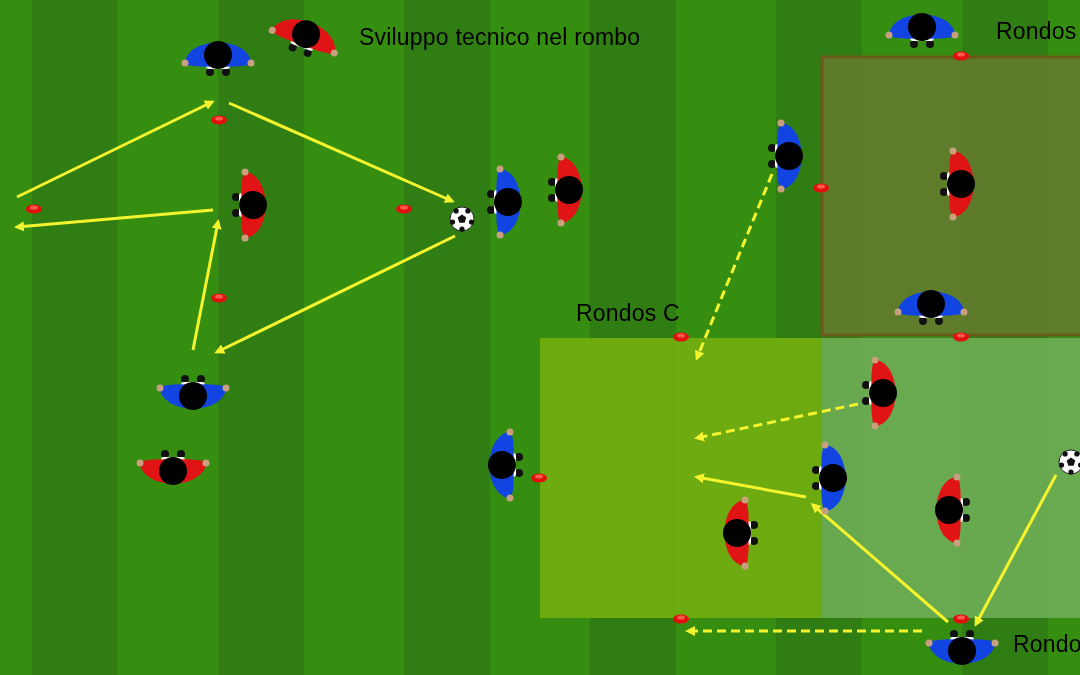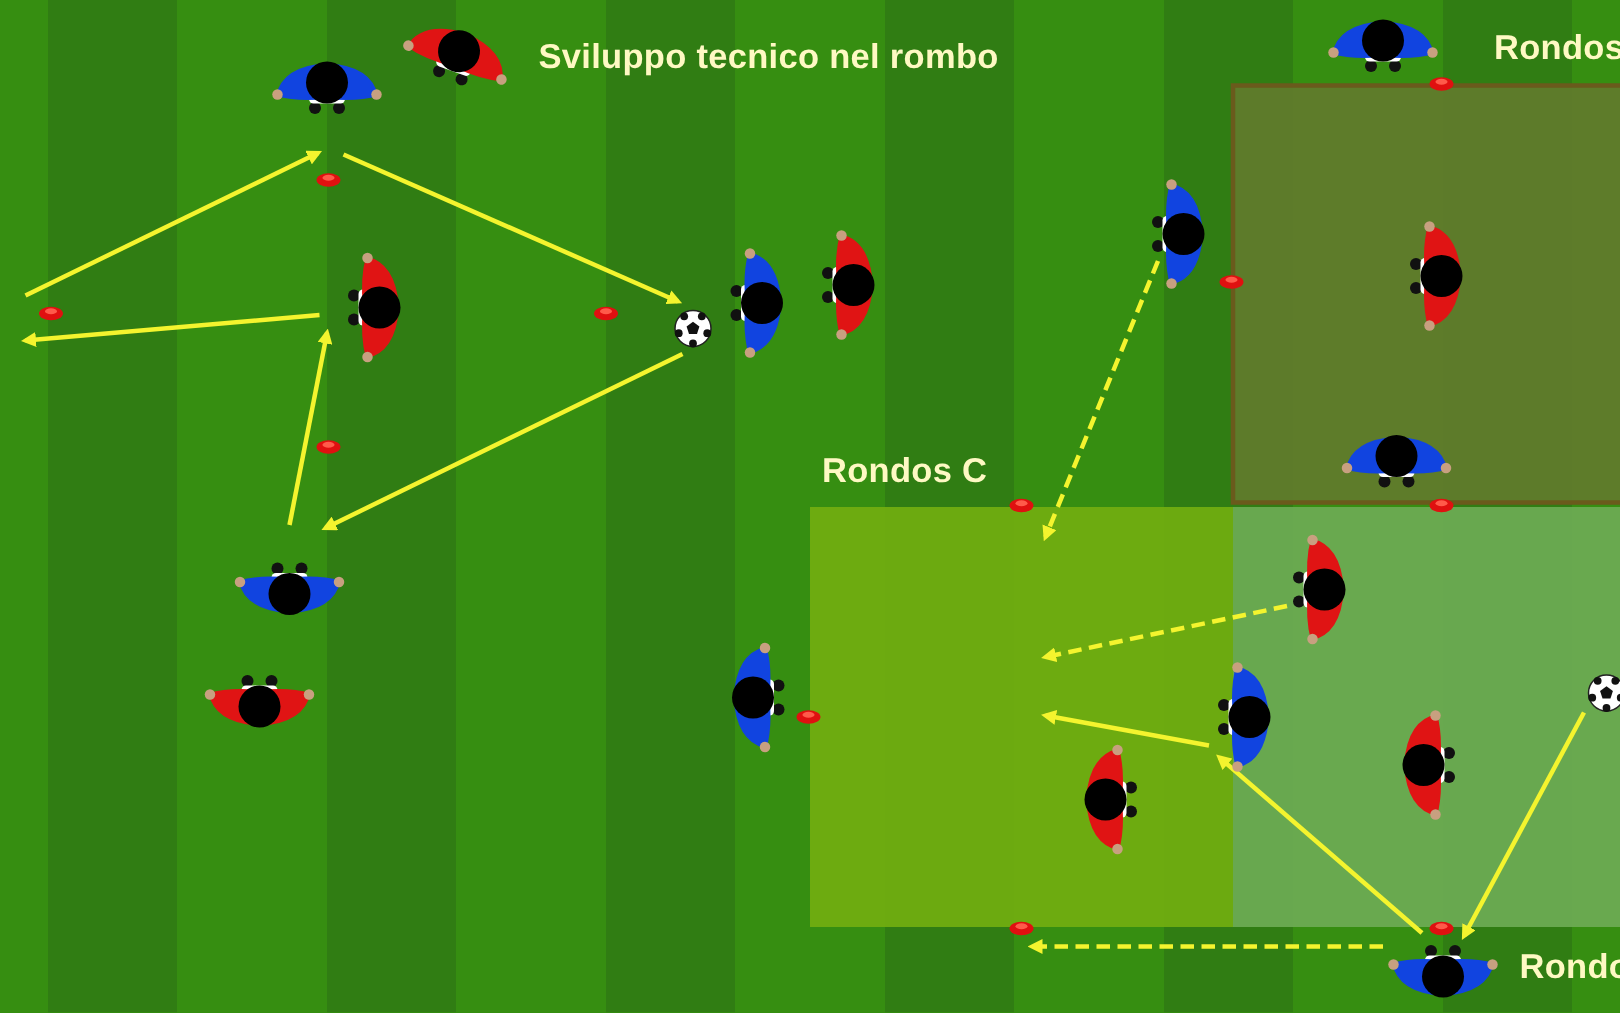--- a/index.html
+++ b/index.html
@@ -2,22 +2,22 @@
 <html><head>
   <meta charset="utf-8">
   <style>
     html, body { margin: 0; padding: 0; }
     body { width: 1080px; height: 675px; overflow: hidden; background: #368e11; }
     #stage { position: relative; width: 1080px; height: 675px; overflow: hidden; }
     #stage svg { position: absolute; left: 0; top: 0; }
     .label {
       position: absolute;
       font-family: "Liberation Sans", "DejaVu Sans", sans-serif;
-      font-weight: bold;
-      color: #fef9c3;
+      font-weight: normal;
+      color: #000000;
       white-space: nowrap;
       line-height: 1;
       letter-spacing: 0.2px;
     }
   </style>
 </head>
 <body>
 
 <div id="stage">
   <svg id="field" width="1080" height="675" viewBox="0 0 1080 675">
@@ -271,15 +271,15 @@
           <circle cx="1080.5105651629515" cy="465.09016994374946" r="2.6" fill="#111"></circle>
           <circle cx="1071" cy="472" r="2.6" fill="#111"></circle>
           <circle cx="1061.4894348370485" cy="465.09016994374946" r="2.6" fill="#111"></circle>
           <circle cx="1065.1221474770753" cy="453.90983005625054" r="2.6" fill="#111"></circle>
         </g>
       </g>
   </svg>
 
   <div class="label" style="left:359px; top:26px; font-size:23px;">Sviluppo tecnico nel rombo</div>
   <div class="label" style="left:996px; top:20px; font-size:23px;">Rondos</div>
-  <div class="label" style="left:548px; top:302px; font-size:23px;">Rondos C</div>
+  <div class="label" style="left:576px; top:302px; font-size:23px;">Rondos C</div>
   <div class="label" style="left:1013px; top:633px; font-size:23px;">Rondo</div>
 </div>
 
 </body></html>

